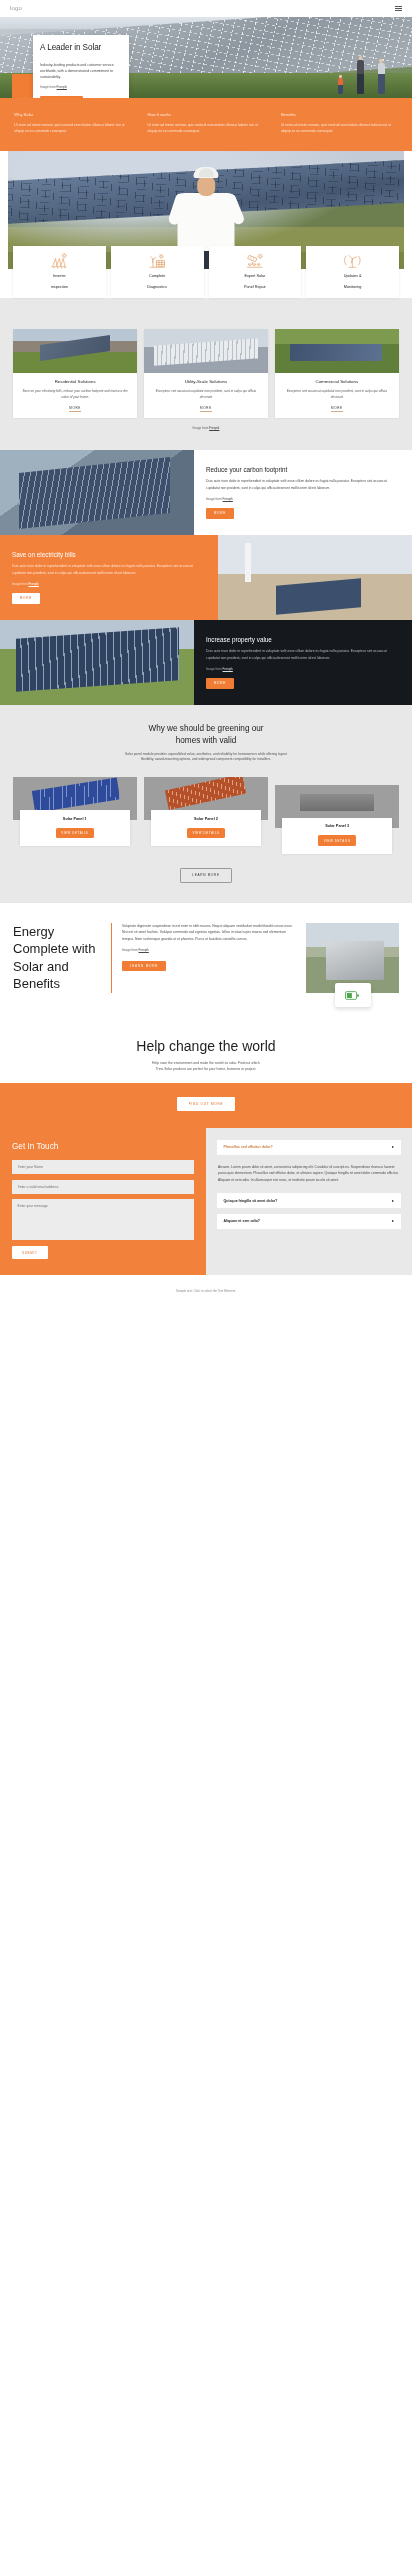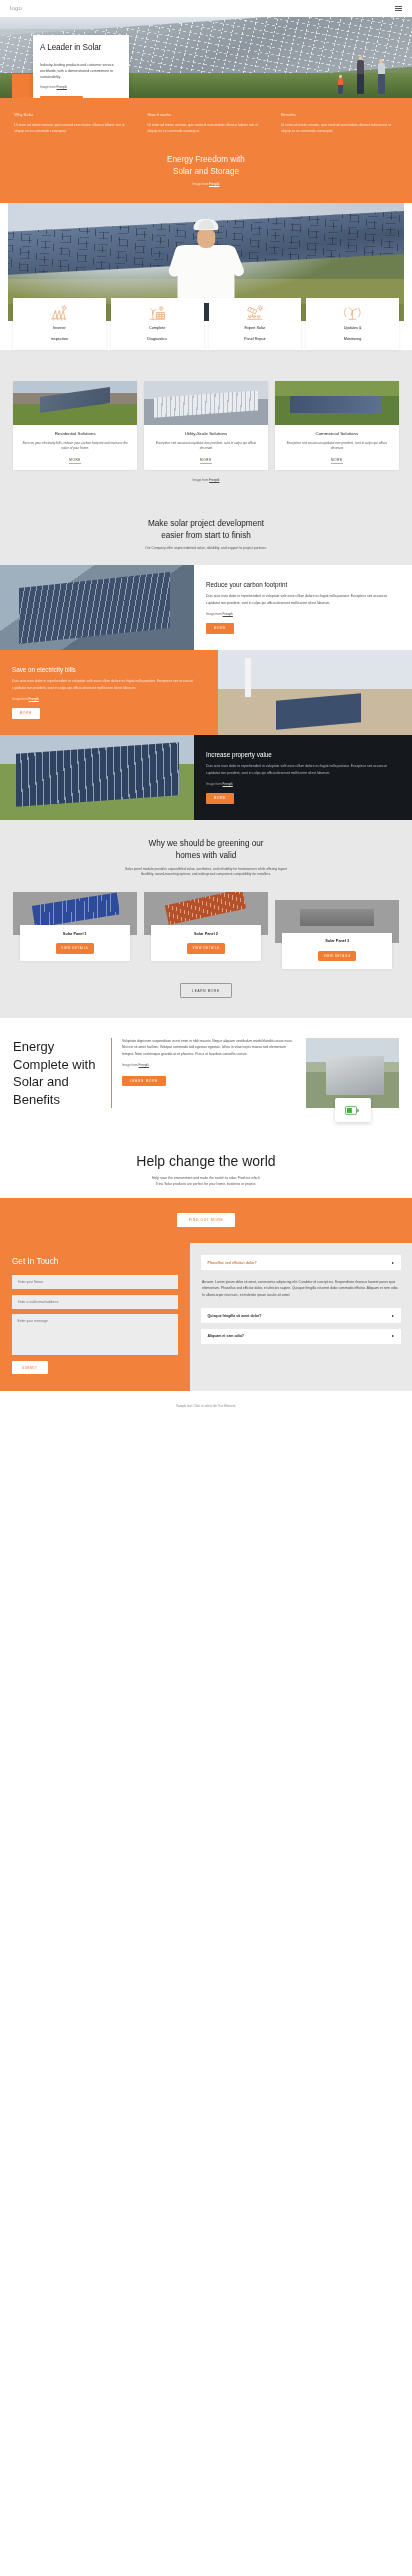--- a/index.html
+++ b/index.html
@@ -241,21 +241,21 @@
     background: #f2813c; margin-top: 11px; padding: 14.3px 13px 16.5px; text-align: center;
   }
   .btn-white {
     background: #fff; color: #e06a22; border: none; border-radius: 1.1px;
     font-size: 3.2px; letter-spacing: 0.7px; padding: 5px 12px; cursor: pointer;
     font-family: inherit;
   }
 
   
   .contact { display: flex; background: #e9e9e9; }
-  .contact-left { width: 190px; background: #f2813c; padding: 14.3px 12px 16.5px; }
+  .contact-left { width: 206px; background: #f2813c; padding: 14.3px 12px 16.5px; }
   .contact-left h2 { font-size: 8.2px; font-weight: 400; color: #fff; margin-bottom: 8.8px; }
   .fld {
     width: 100%; border: none; background: #ececec; font-family: inherit;
     font-size: 3.4px; color: #555; padding: 5px 5.5px; margin-bottom: 5.5px;
     display: block;
   }
   textarea.fld { height: 41px; resize: none; }
   .btn-submit {
     background: #fff; color: #e06a22; border: none; border-radius: 1.1px;
     font-size: 3px; letter-spacing: 0.7px; padding: 4.4px 10px; cursor: pointer;
@@ -326,29 +326,20 @@
     <div class="tri-col">
       <h3>How It works</h3>
       <p>Ut enim ad minim veniam, quis nostrud exercitation ullamco laboris nisi ut aliquip ex ea commodo consequat.</p>
     </div>
     <div class="tri-col">
       <h3>Benefits</h3>
       <p>Ut enim ad minim veniam, quis nostrud exercitation ullamco laboris nisi ut aliquip ex ea commodo consequat.</p>
     </div>
   </div>
 
-  <div class="ef">
-    <h2>
-      <span>Energy Freedom with</span><br>
-      <span>Solar and Storage</span>
-    </h2>
-    <div class="credit">
-      <span>Image from </span><a href="#">Freepik</a>
-    </div>
-  </div>
 
   <div class="ef-photo">
     <div class="ef-panels"></div>
     <div class="ef-man">
       <div class="ef-arm l"></div>
       <div class="ef-arm r"></div>
       <div class="ef-pants"></div>
       <div class="ef-shirt"></div>
       <div class="ef-face"></div>
       <div class="ef-hat"></div>
@@ -430,27 +421,20 @@
         <h4>Commercial Solutions</h4>
         <p>Excepteur sint occaecat cupidatat non proident, sunt in culpa qui officia deserunt</p>
         <a class="more-link" href="#"><u>MORE</u></a>
       </div>
     </div>
     <div class="credit-center">
       <span>Image from </span><a href="#">Freepik</a>
     </div>
   </div>
 
-  <div class="grey" style="padding:16.5px 13px 13px">
-    <h2 class="center">
-      <span>Make solar project development</span><br>
-      <span>easier from start to finish</span>
-    </h2>
-    <p class="sub-center">Our Company offer unprecedented value, reliability, and support to project partners.</p>
-  </div>
 
   <div class="alt-row">
     <div class="alt-img a1-img"></div>
     <div class="alt-txt a1-txt">
       <h3>Reduce your carbon footprint</h3>
       <p>Duis aute irure dolor in reprehenderit in voluptate velit esse cillum dolore eu fugiat nulla pariatur. Excepteur sint occaecat cupidatat non proident, sunt in culpa qui officia deserunt mollit anim id est laborum.</p>
       <div class="credit">
         <span>Image from </span><a href="#">Freepik</a>
       </div>
       <button class="btn-orange">MORE</button>

